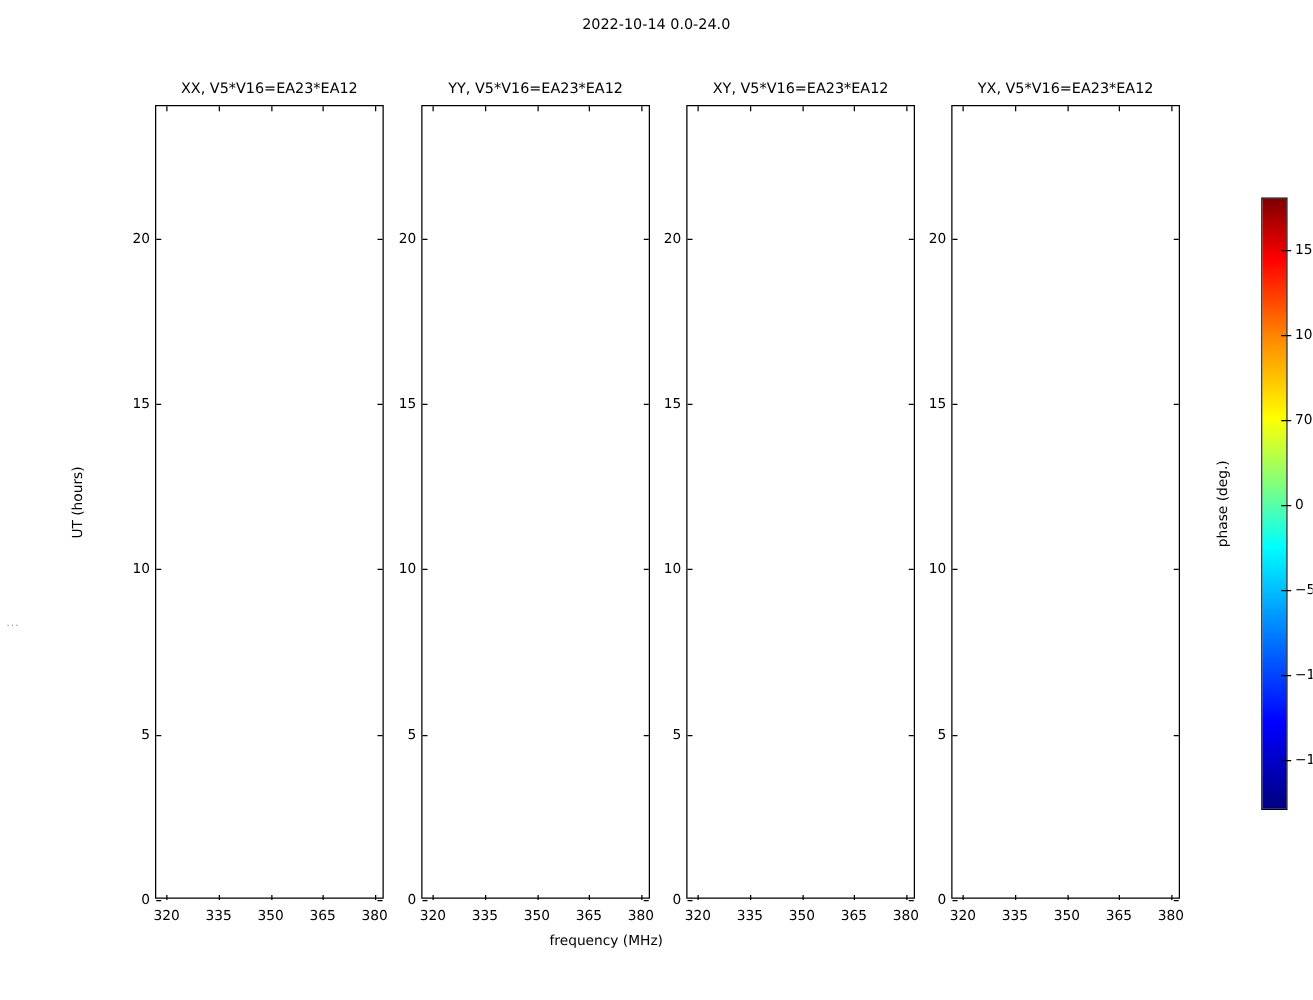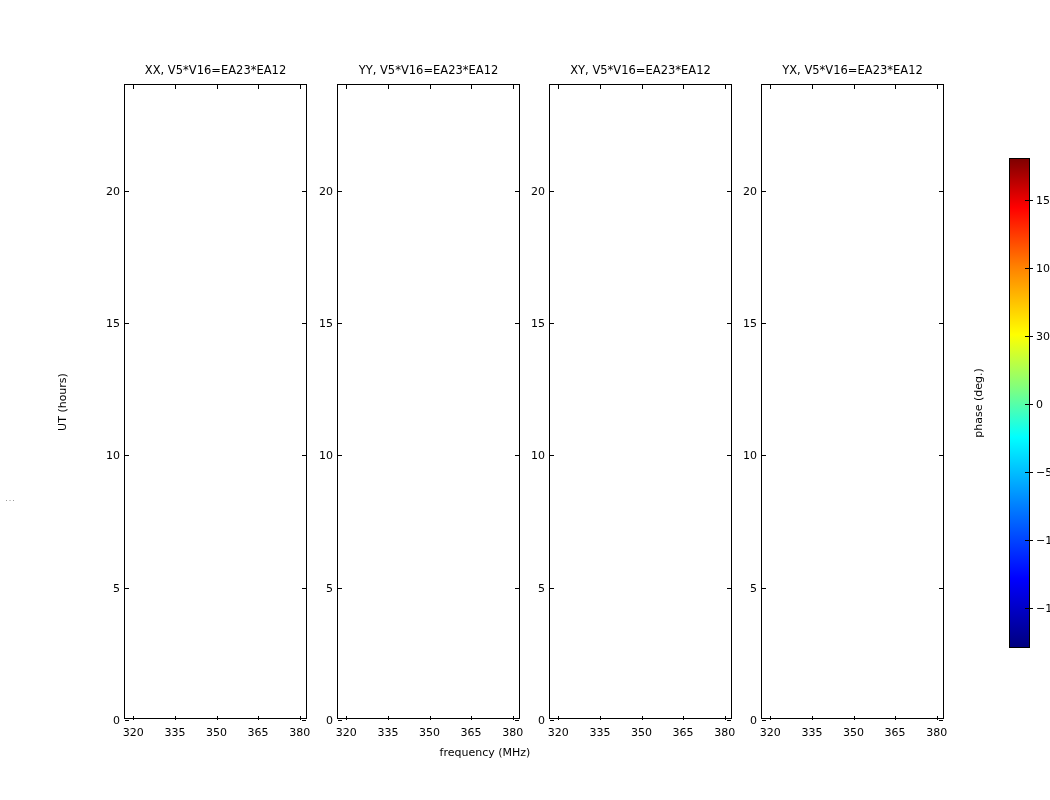--- a/index.html
+++ b/index.html
@@ -168,20 +168,21 @@
     color: #888;
     text-align: center;
     letter-spacing: 1px;
   }
 </style>
 </head>
 <body>
 
 <div id="figure">
 
+  <div class="suptitle">2022-10-14 0.0-24.0</div>
 
   <div class="panel" id="panel0" style="left:124px;">
     <div class="panel-title">XX, V5*V16=EA23*EA12</div>
   <div class="xticks">
         <div class="xtick" style="left: 8.31818px; top: -4px;"></div>
         <div class="xtick-label" style="left: 8.31818px;">320</div>
         <div class="xtick" style="left: 49.9091px; top: -4px;"></div>
         <div class="xtick-label" style="left: 49.9091px;">335</div>
         <div class="xtick" style="left: 91.5px; top: -4px;"></div>
         <div class="xtick-label" style="left: 91.5px;">350</div>
@@ -332,21 +333,21 @@
       <div class="cbtick-in" style="top: 381.111px; right: 0px; position: absolute; width: 4px; height: 0px; border-top: 1px solid rgb(0, 0, 0);"></div>
       <div class="cbtick-label" style="top: 381.111px;">−100</div>
       <div class="cbtick" style="top: 313.056px;"></div>
       <div class="cbtick-in" style="top: 313.056px; right: 0px; position: absolute; width: 4px; height: 0px; border-top: 1px solid rgb(0, 0, 0);"></div>
       <div class="cbtick-label" style="top: 313.056px;">−50</div>
       <div class="cbtick" style="top: 245px;"></div>
       <div class="cbtick-in" style="top: 245px; right: 0px; position: absolute; width: 4px; height: 0px; border-top: 1px solid rgb(0, 0, 0);"></div>
       <div class="cbtick-label" style="top: 245px;">0</div>
       <div class="cbtick" style="top: 176.944px;"></div>
       <div class="cbtick-in" style="top: 176.944px; right: 0px; position: absolute; width: 4px; height: 0px; border-top: 1px solid rgb(0, 0, 0);"></div>
-      <div class="cbtick-label" style="top: 176.944px;">30</div>
+      <div class="cbtick-label" style="top: 176.944px;">70</div>
       <div class="cbtick" style="top: 108.889px;"></div>
       <div class="cbtick-in" style="top: 108.889px; right: 0px; position: absolute; width: 4px; height: 0px; border-top: 1px solid rgb(0, 0, 0);"></div>
       <div class="cbtick-label" style="top: 108.889px;">100</div>
       <div class="cbtick" style="top: 40.8333px;"></div>
       <div class="cbtick-in" style="top: 40.8333px; right: 0px; position: absolute; width: 4px; height: 0px; border-top: 1px solid rgb(0, 0, 0);"></div>
       <div class="cbtick-label" style="top: 40.8333px;">150</div>
     </div>
   <div class="cb-underflow">...</div>
   <div class="cblabel" id="cblabel-el" style="left: 978px; top: 403px; transform: translate(-50%, -50%) rotate(-90deg);">phase (deg.)</div>
 

